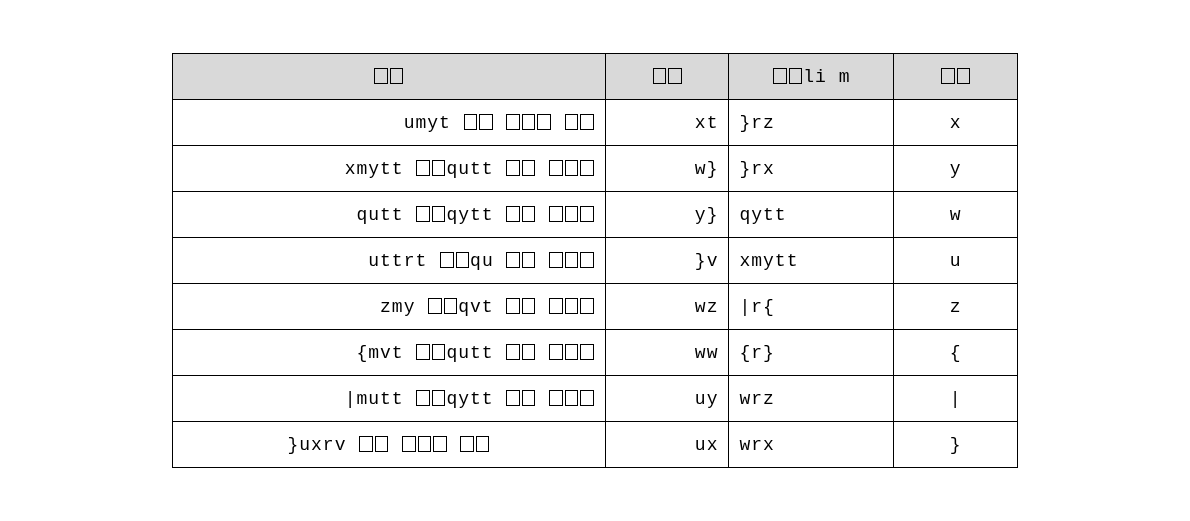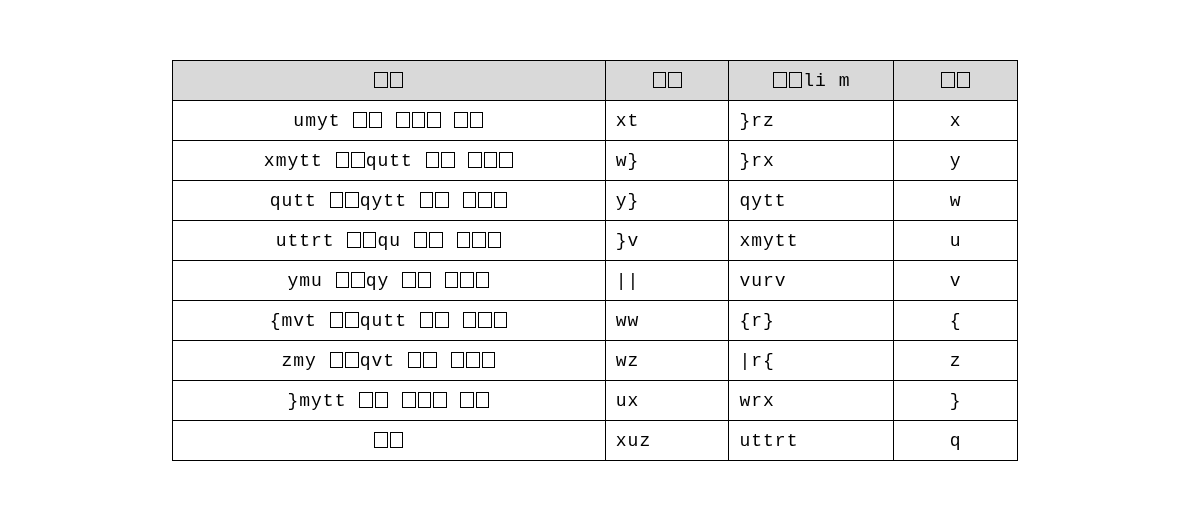--- a/index.html
+++ b/index.html
@@ -1,23 +1,23 @@
 <!DOCTYPE html>
 <html><head>
 <meta charset="utf-8">
 <style>
   html,body{margin:0;padding:0;background:#fff;}
   body{width:1190px;height:521px;font-family:"Courier New",monospace;font-size:18px;color:#000;
        display:flex;align-items:center;justify-content:center;}
   .tbl{border-collapse:collapse;width:846px;}
-  .tbl th,.tbl td{border:1px solid #000;height:40px;box-sizing:border-box;
+  .tbl th,.tbl td{border:1px solid #000;height:46px;box-sizing:border-box;
                   padding:0 10px;white-space:nowrap;overflow:hidden;}
   .tbl th{background:#d9d9d9;font-weight:normal;text-align:center;}
-  .c0{width:420px;text-align:center;}
-  .c1{width:120px;text-align:left;}
+  .c0{width:420px;text-align:right;}
+  .c1{width:120px;text-align:right;}
   .c2{width:160px;text-align:left;}
   .c3{width:120px;text-align:center;}
   .tbl tbody tr:last-child td.c0{text-align:center;}
   .ph{display:inline-block;width:0.75em;height:0.85em;border:1.2px solid #000;
       box-sizing:border-box;vertical-align:-2px;margin:0 1px;}
   .sp{letter-spacing:1px;}
 </style>
 </head>
 <body>
 
@@ -49,43 +49,37 @@
         <td class="c2"><span class="sp">qytt</span></td>
         <td class="c3"><span class="sp">w</span></td>
       </tr>
       <tr>
         <td class="c0"><span class="sp">uttrt </span><span class="ph"></span><span class="ph"></span><span class="sp">qu </span><span class="ph"></span><span class="ph"></span><span class="sp"> </span><span class="ph"></span><span class="ph"></span><span class="ph"></span></td>
         <td class="c1"><span class="sp">}v</span></td>
         <td class="c2"><span class="sp">xmytt</span></td>
         <td class="c3"><span class="sp">u</span></td>
       </tr>
       <tr>
-        <td class="c0"><span class="sp">ymu </span><span class="ph"></span><span class="ph"></span><span class="sp">qy </span><span class="ph"></span><span class="ph"></span><span class="sp"> </span><span class="ph"></span><span class="ph"></span><span class="ph"></span></td>
-        <td class="c1"><span class="sp">||</span></td>
-        <td class="c2"><span class="sp">vurv</span></td>
-        <td class="c3"><span class="sp">v</span></td>
+        <td class="c0"><span class="sp">zmy </span><span class="ph"></span><span class="ph"></span><span class="sp">qvt </span><span class="ph"></span><span class="ph"></span><span class="sp"> </span><span class="ph"></span><span class="ph"></span><span class="ph"></span></td>
+        <td class="c1"><span class="sp">wz</span></td>
+        <td class="c2"><span class="sp">|r{</span></td>
+        <td class="c3"><span class="sp">z</span></td>
       </tr>
       <tr>
         <td class="c0"><span class="sp">{mvt </span><span class="ph"></span><span class="ph"></span><span class="sp">qutt </span><span class="ph"></span><span class="ph"></span><span class="sp"> </span><span class="ph"></span><span class="ph"></span><span class="ph"></span></td>
         <td class="c1"><span class="sp">ww</span></td>
         <td class="c2"><span class="sp">{r}</span></td>
         <td class="c3"><span class="sp">{</span></td>
       </tr>
       <tr>
-        <td class="c0"><span class="sp">zmy </span><span class="ph"></span><span class="ph"></span><span class="sp">qvt </span><span class="ph"></span><span class="ph"></span><span class="sp"> </span><span class="ph"></span><span class="ph"></span><span class="ph"></span></td>
-        <td class="c1"><span class="sp">wz</span></td>
-        <td class="c2"><span class="sp">|r{</span></td>
-        <td class="c3"><span class="sp">z</span></td>
+        <td class="c0"><span class="sp">|mutt </span><span class="ph"></span><span class="ph"></span><span class="sp">qytt </span><span class="ph"></span><span class="ph"></span><span class="sp"> </span><span class="ph"></span><span class="ph"></span><span class="ph"></span></td>
+        <td class="c1"><span class="sp">uy</span></td>
+        <td class="c2"><span class="sp">wrz</span></td>
+        <td class="c3"><span class="sp">|</span></td>
       </tr>
       <tr>
-        <td class="c0"><span class="sp">}mytt </span><span class="ph"></span><span class="ph"></span><span class="sp"> </span><span class="ph"></span><span class="ph"></span><span class="ph"></span><span class="sp"> </span><span class="ph"></span><span class="ph"></span></td>
+        <td class="c0"><span class="sp">}uxrv </span><span class="ph"></span><span class="ph"></span><span class="sp"> </span><span class="ph"></span><span class="ph"></span><span class="ph"></span><span class="sp"> </span><span class="ph"></span><span class="ph"></span></td>
         <td class="c1"><span class="sp">ux</span></td>
         <td class="c2"><span class="sp">wrx</span></td>
         <td class="c3"><span class="sp">}</span></td>
-      </tr>
-      <tr>
-        <td class="c0"><span class="ph"></span><span class="ph"></span></td>
-        <td class="c1"><span class="sp">xuz</span></td>
-        <td class="c2"><span class="sp">uttrt</span></td>
-        <td class="c3"><span class="sp">q</span></td>
       </tr>
     </tbody>
 </table>
 
 </body></html>

